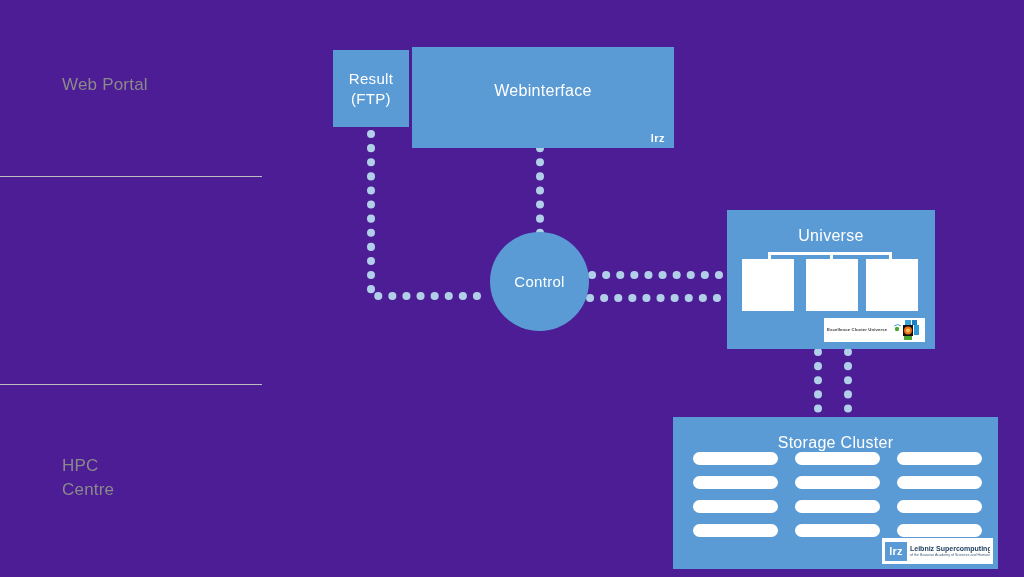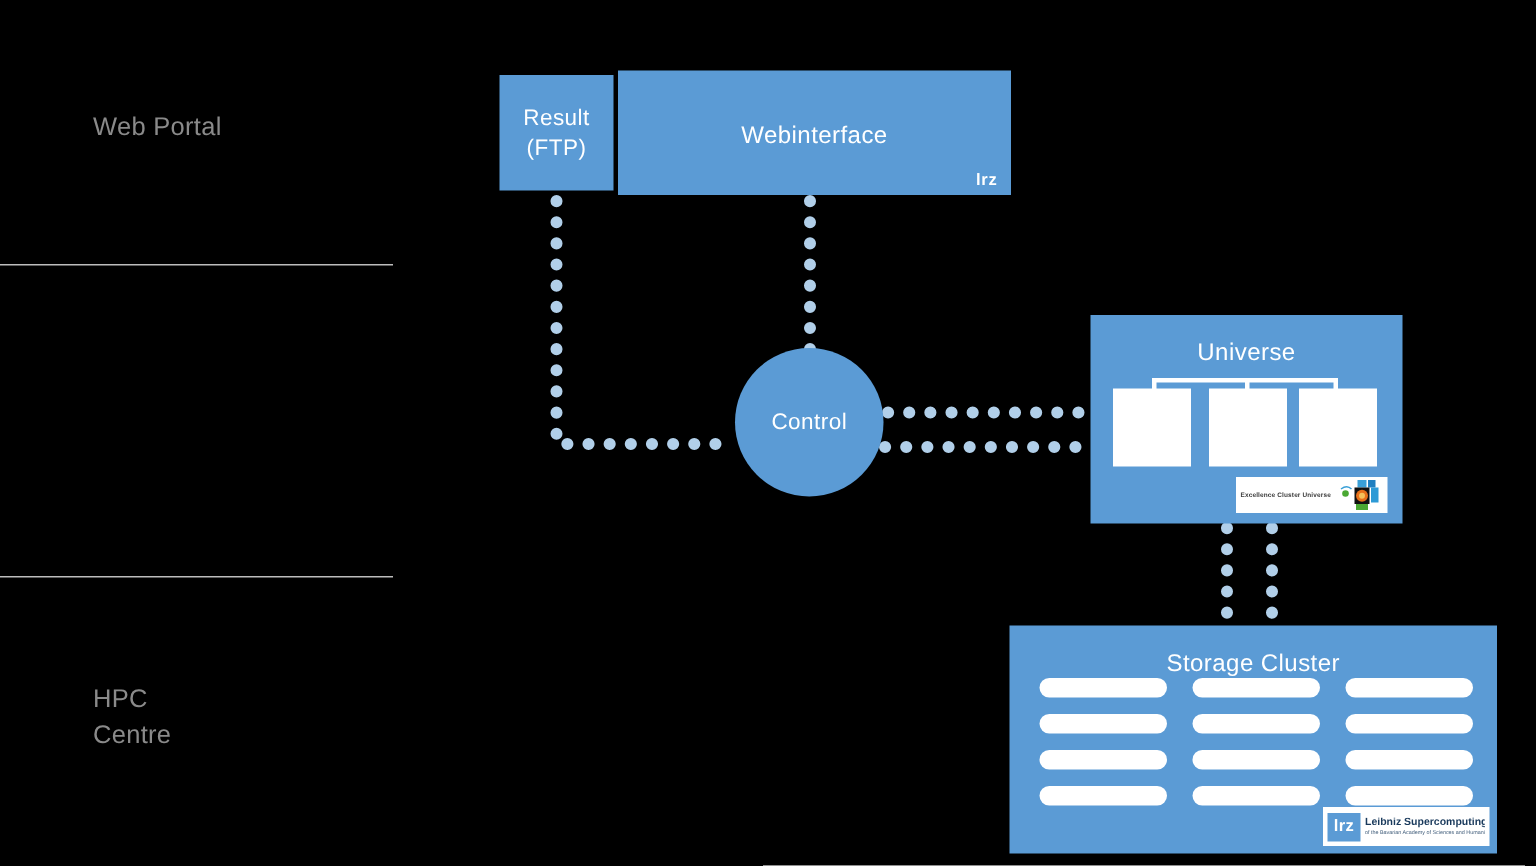--- a/index.html
+++ b/index.html
@@ -4,21 +4,21 @@
 <style>
   html, body {
     margin: 0;
     padding: 0;
     background: #ffffff;
   }
   #stage {
     position: relative;
     width: 1024px;
     height: 577px;
-    background: #000000;
+    background: #4c1d95;
     overflow: hidden;
     font-family: "Liberation Sans", sans-serif;
   }
 
   
   .layer-label {
     position: absolute;
     color: #8a8a8a;
     font-size: 17px;
     font-weight: 400;
@@ -55,21 +55,21 @@
     font-size: 16px;
     font-weight: 400;
     letter-spacing: .3px;
     line-height: 1.3;
     white-space: pre-line;
   }
 
   #box-result { left: 333px; top: 50px; width: 76px; height: 77px; }
   #box-result .box-title { top: 19px; font-size: 15px; }
 
-  #box-webinterface { left: 412px; top: 47px; width: 262px; height: 83px; }
+  #box-webinterface { left: 412px; top: 47px; width: 262px; height: 101px; }
   #box-webinterface .box-title { top: 34px; }
 
   
   #lrz-wordmark {
     position: absolute;
     right: 9px;
     bottom: 4px;
     color: #ffffff;
     font-size: 11px;
     font-weight: 700;

